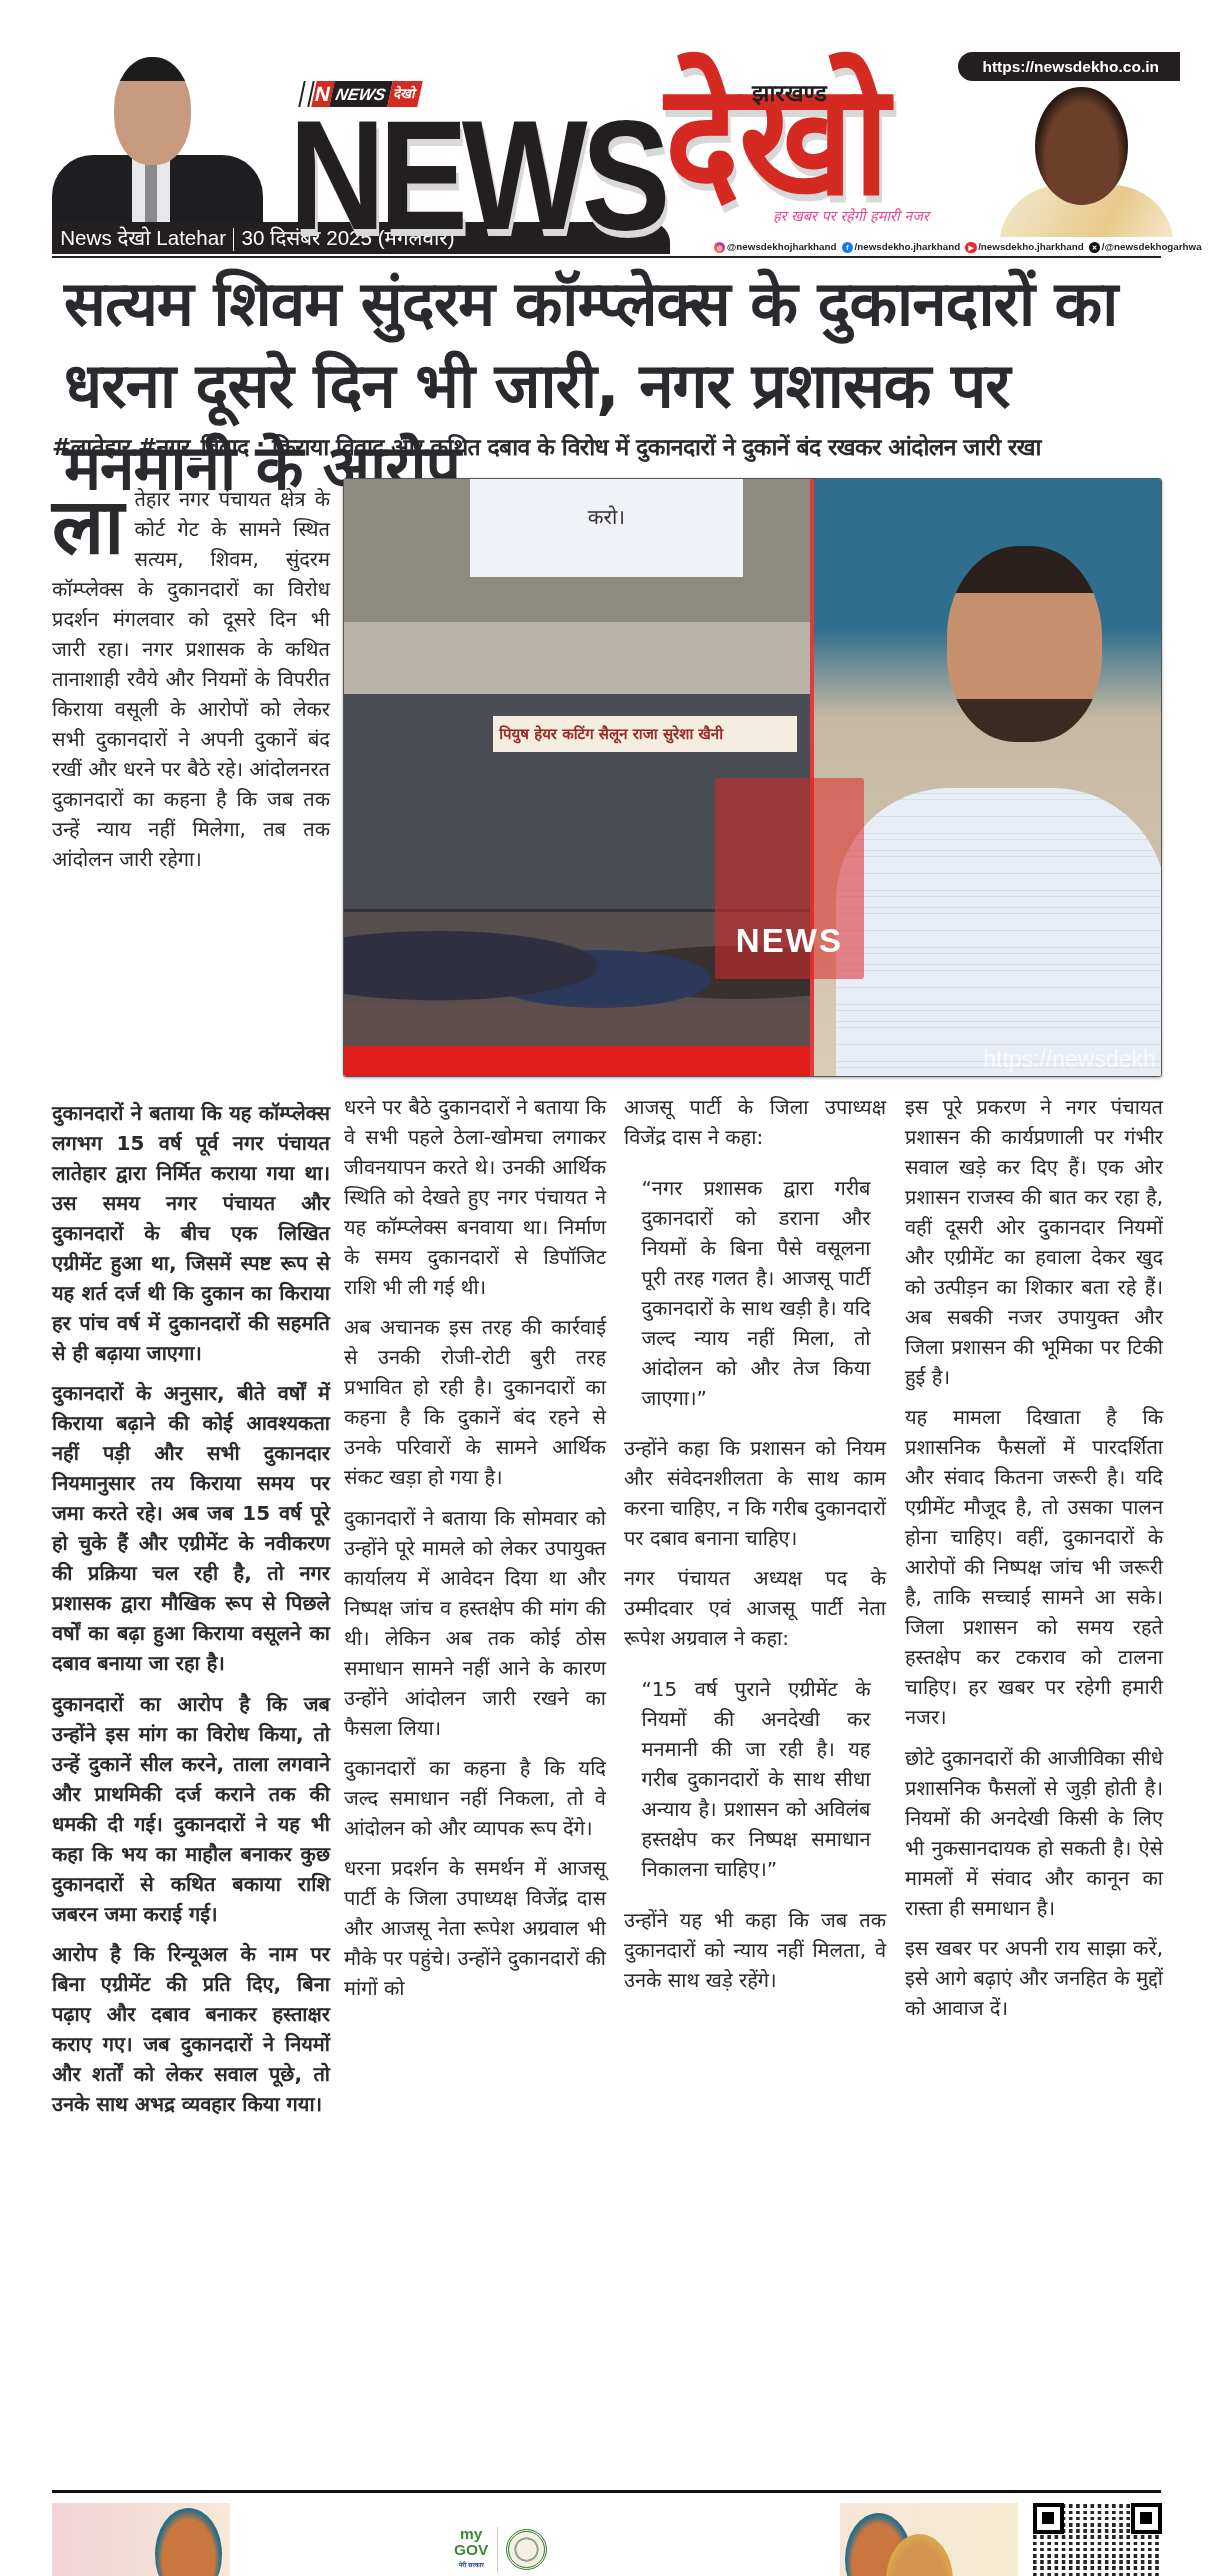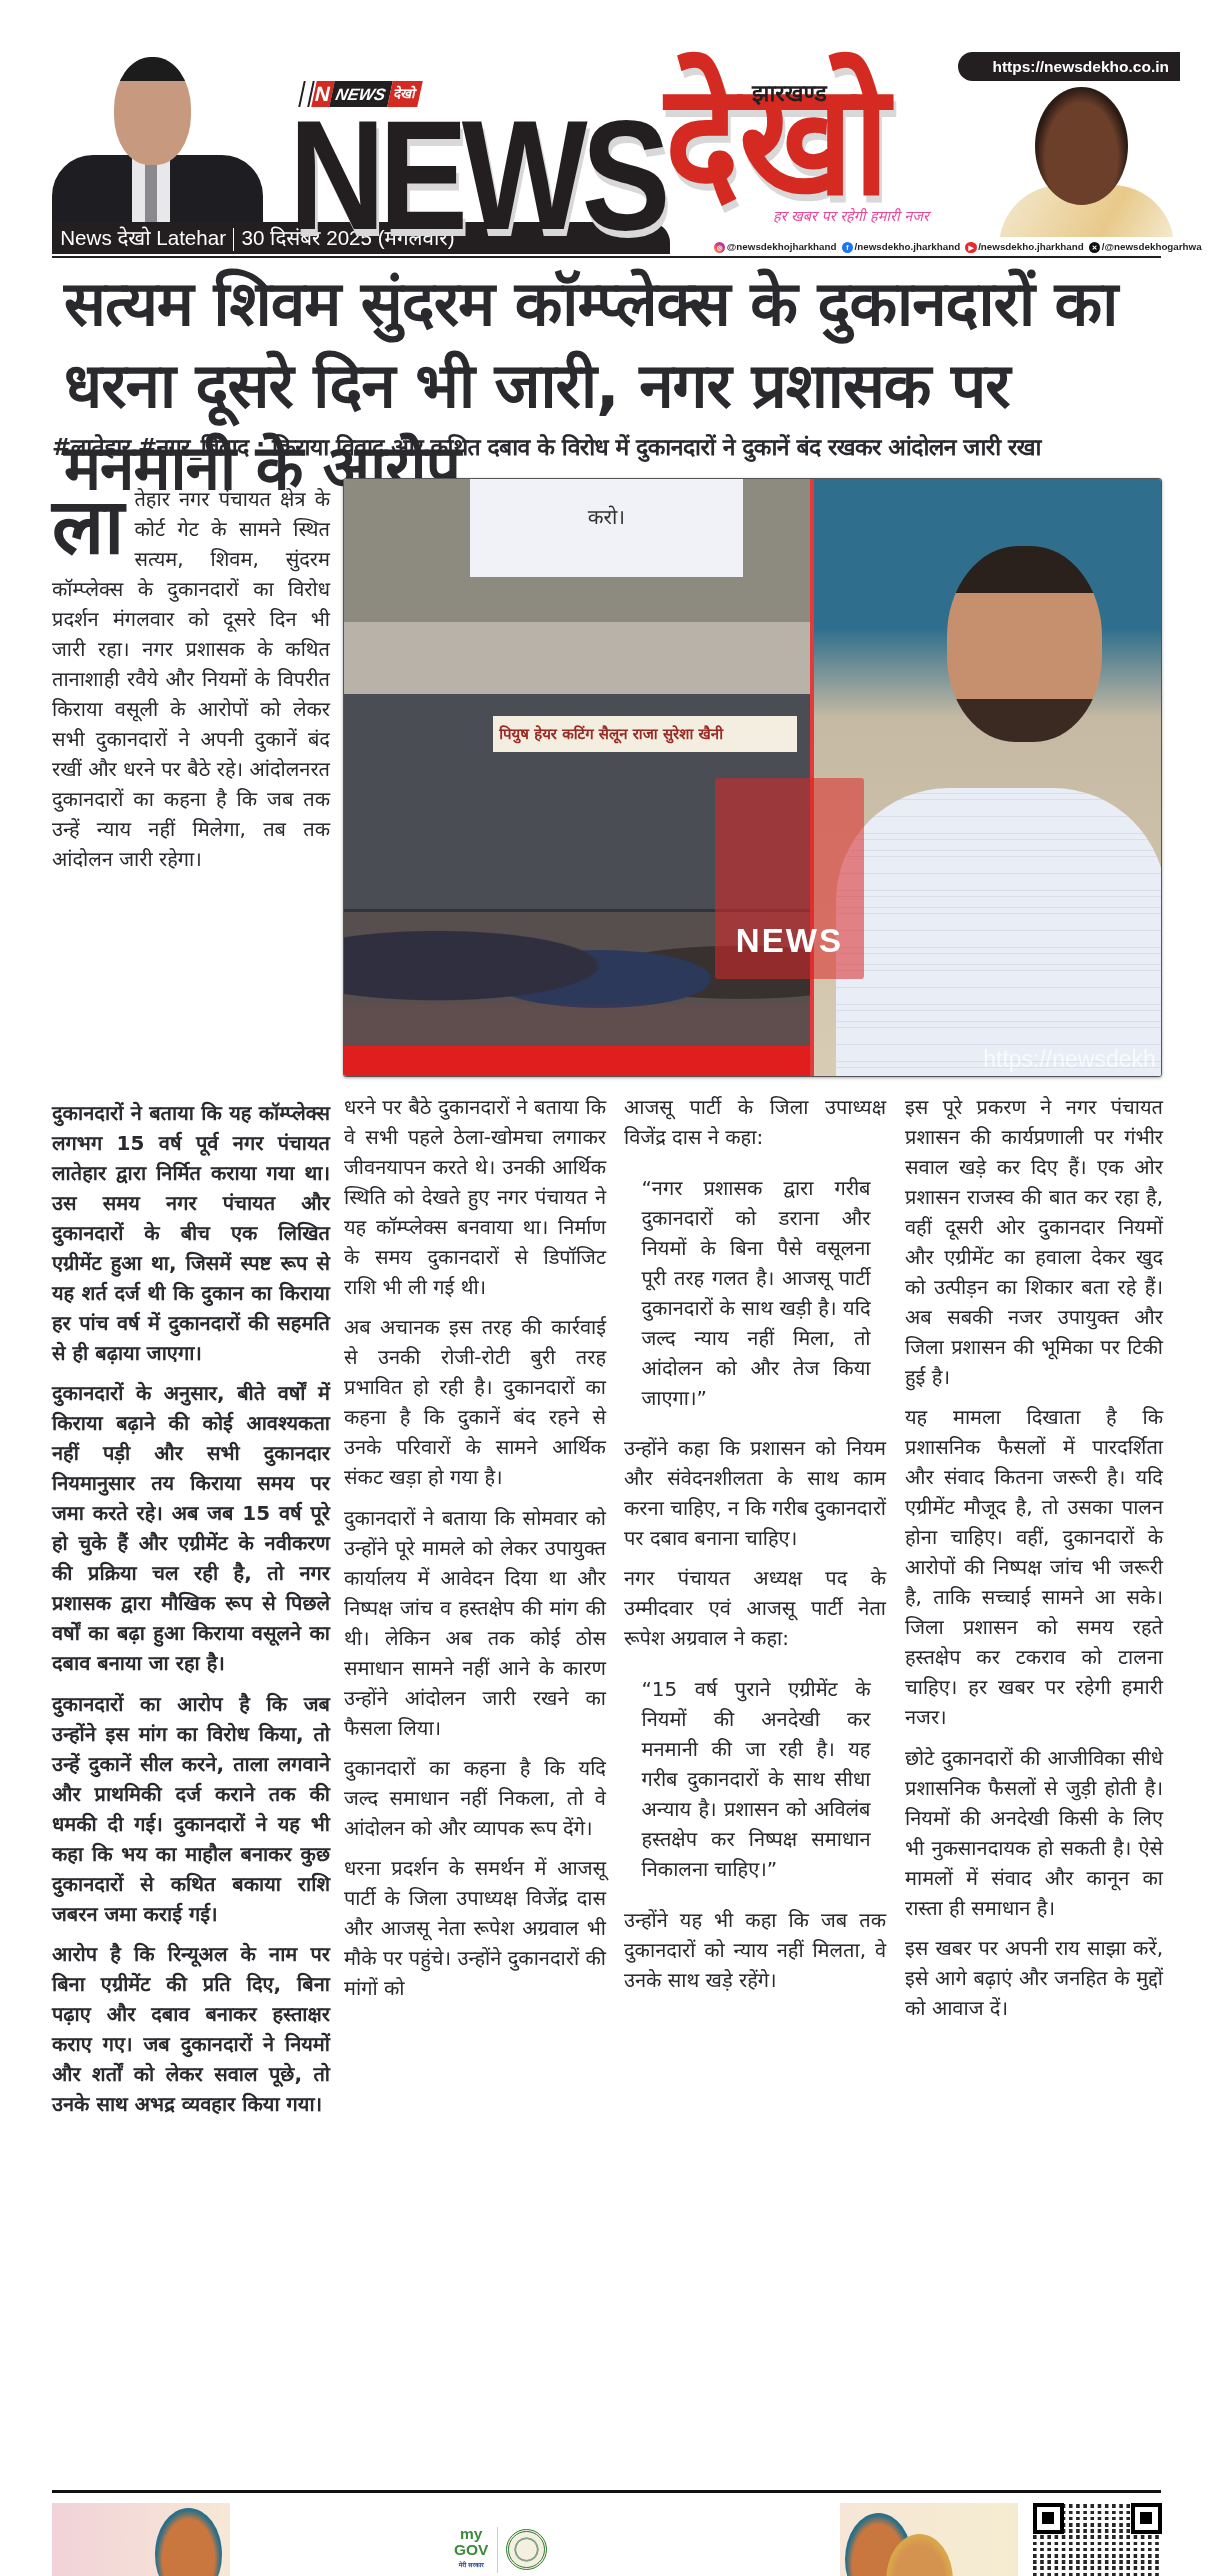--- a/index.html
+++ b/index.html
@@ -18,21 +18,21 @@
   .brand-small .bars { width: 11.3px; height: 26px; border-left: 2.6px solid #231f20; border-right: 2.6px solid #231f20; transform: skewX(-12deg); margin-right: 2.1px; }
   .brand-small .nbox { width: 17.5px; height: 26px; background: #d42a22; color: #fff; font-weight: bold; font-family: "Liberation Sans", sans-serif; font-size: 20.6px; line-height: 26px; text-align: center; transform: skewX(-12deg); }
   .brand-small .news { height: 26px; background: #231f20; color: #fff; font-family: "Liberation Sans", sans-serif; font-weight: bold; font-style: italic; font-size: 16.5px; line-height: 26px; padding: 0 4.1px; transform: skewX(-12deg); }
   .brand-small .dekho { height: 26px; background: #d42a22; color: #fff; font-weight: bold; font-size: 13.4px; line-height: 26px; padding: 0 4.1px; transform: skewX(-12deg); }
 
   .brand-news { position: absolute; left: 289px; top: 98px; font-family: "Liberation Sans", sans-serif; font-weight: 900; font-size: 155px; letter-spacing: -7.2px; color: #231f20; line-height: 1; transform: scaleX(0.86); transform-origin: left top; text-shadow: 3.1px 7.2px 0 #d8d8d8; }
   .brand-dekho { position: absolute; left: 665px; top: 62px; font-weight: bold; font-size: 155px; color: #d42a22; line-height: 1; transform: scaleX(0.9); transform-origin: left top; text-shadow: 3.1px 7.2px 0 #d8d8d8; }
   .brand-state { position: absolute; left: 752px; top: 76px; font-weight: bold; font-size: 23px; color: #231f20; }
   .tagline { position: absolute; left: 773px; top: 206px; font-style: italic; font-size: 14.4px; color: #ec4899; }
 
-  .url-badge { position: absolute; left: 958px; top: 52px; width: 222px; height: 29px; background: #231f20; border-radius: 20.6px 0 0 20.6px; color: #fff; font-family: "Liberation Sans", sans-serif; font-weight: bold; font-size: 15.5px; line-height: 29px; text-align: right; padding-right: 11px; }
+  .url-badge { position: absolute; left: 958px; top: 52px; width: 222px; height: 29px; background: #231f20; border-radius: 20.6px 0 0 20.6px; color: #fff; font-family: "Liberation Sans", sans-serif; font-weight: bold; font-size: 15.5px; line-height: 29px; text-align: right; padding-right: 21px; }
   .portrait-right { position: absolute; left: 999px; top: 82px; width: 175px; height: 155px; overflow: hidden; }
   .portrait-right .head { position: absolute; left: 36px; top: 5.2px; width: 93px; height: 118px; border-radius: 50%; background: radial-gradient(ellipse at 50% 60%, #6b3f2a 0 55%, #2a1b14 70%); }
   .portrait-right .sari { position: absolute; left: 0; top: 103px; width: 175px; height: 72px; background: linear-gradient(120deg,#f3ead0,#e8c98a 60%, #f6efd8); border-radius: 62px 62px 0 0; }
 
   .socials { position: absolute; left: 714px; top: 238px; width: 464px; height: 18.5px; display: flex; align-items: center; gap: 5.2px; font-family: "Liberation Sans", sans-serif; font-weight: bold; font-size: 9.8px; color: #231f20; white-space: nowrap; }
   .socials .ico { width: 11.3px; height: 11.3px; border-radius: 50%; display: inline-block; color: #fff; font-size: 6.7px; line-height: 11.3px; text-align: center; margin-right: 1.5px; }
   .socials .ig { background: linear-gradient(45deg,#f9a23a,#e33a6d,#8a3ab9); }
   .socials .fb { background: #1877f2; }
   .socials .yt { background: #e52b2b; }
   .socials .x { background: #111; }

